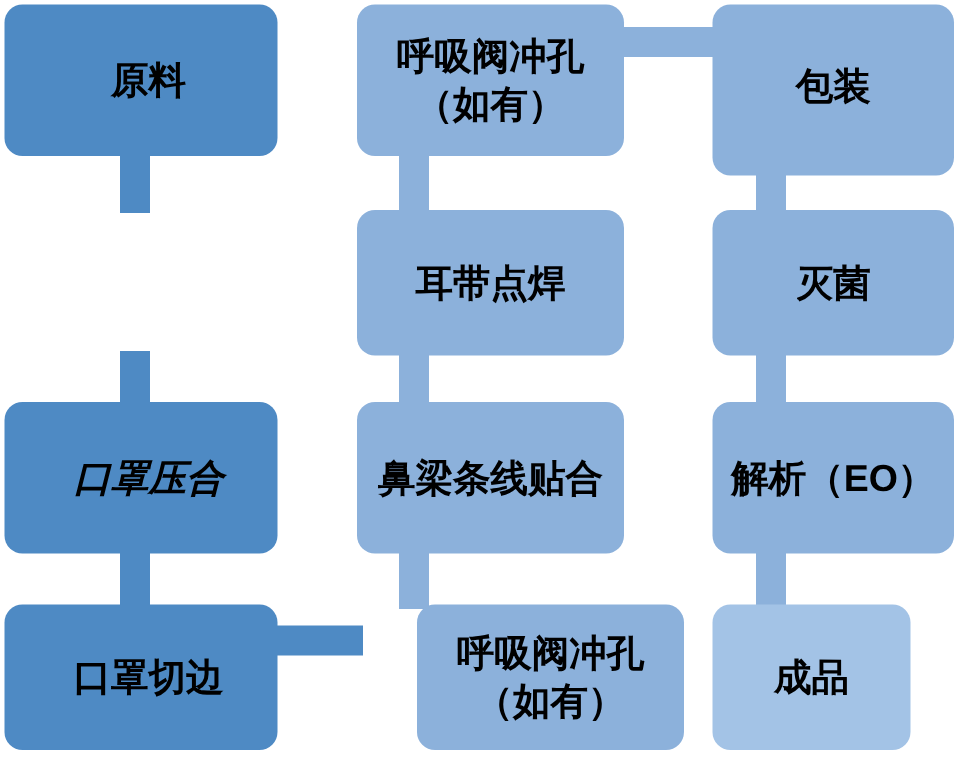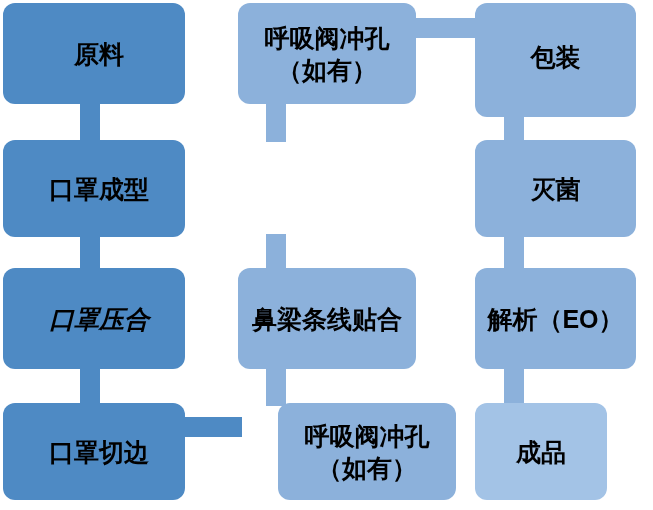--- a/index.html
+++ b/index.html
@@ -67,37 +67,37 @@
   <div class="connector tone-light" style="left:412px; top:18px; width:66px; height:20px;"></div>
 
   <div class="connector tone-light" style="left:504px; top:102px; width:20px; height:40px;"></div>
   <div class="connector tone-light" style="left:504px; top:234px; width:20px; height:37px;"></div>
   <div class="connector tone-light" style="left:504px; top:367px; width:20px; height:39px;"></div>
 
   <div class="node tone-dark" style="left:3px; top:3px; width:182px; height:101px;">
     <span class="node-label">原料</span>
   </div>
 
-  <div class="node tone-dark" style="left:3px; top:140px; width:182px; height:97px;">
-    <span class="node-label">口罩成型</span>
-  </div>
 
   <div class="node tone-dark" style="left:3px; top:268px; width:182px; height:101px;font-style:italic;">
     <span class="node-label">口罩压合</span>
   </div>
 
   <div class="node tone-dark" style="left:3px; top:403px; width:182px; height:97px;">
     <span class="node-label">口罩切边</span>
   </div>
 
   <div class="node tone-light" style="left:238px; top:3px; width:178px; height:101px;">
     <span class="node-label">呼吸阀冲孔
 （如有）</span>
   </div>
 
+  <div class="node tone-light" style="left:238px; top:140px; width:178px; height:97px;">
+    <span class="node-label">耳带点焊</span>
+  </div>
 
   <div class="node tone-light" style="left:238px; top:268px; width:178px; height:101px;">
     <span class="node-label">鼻梁条线贴合</span>
   </div>
 
   <div class="node tone-light" style="left:238px; top:403px; width:178px; height:97px;margin-left:40px;">
     <span class="node-label">呼吸阀冲孔
 （如有）</span>
   </div>
 

